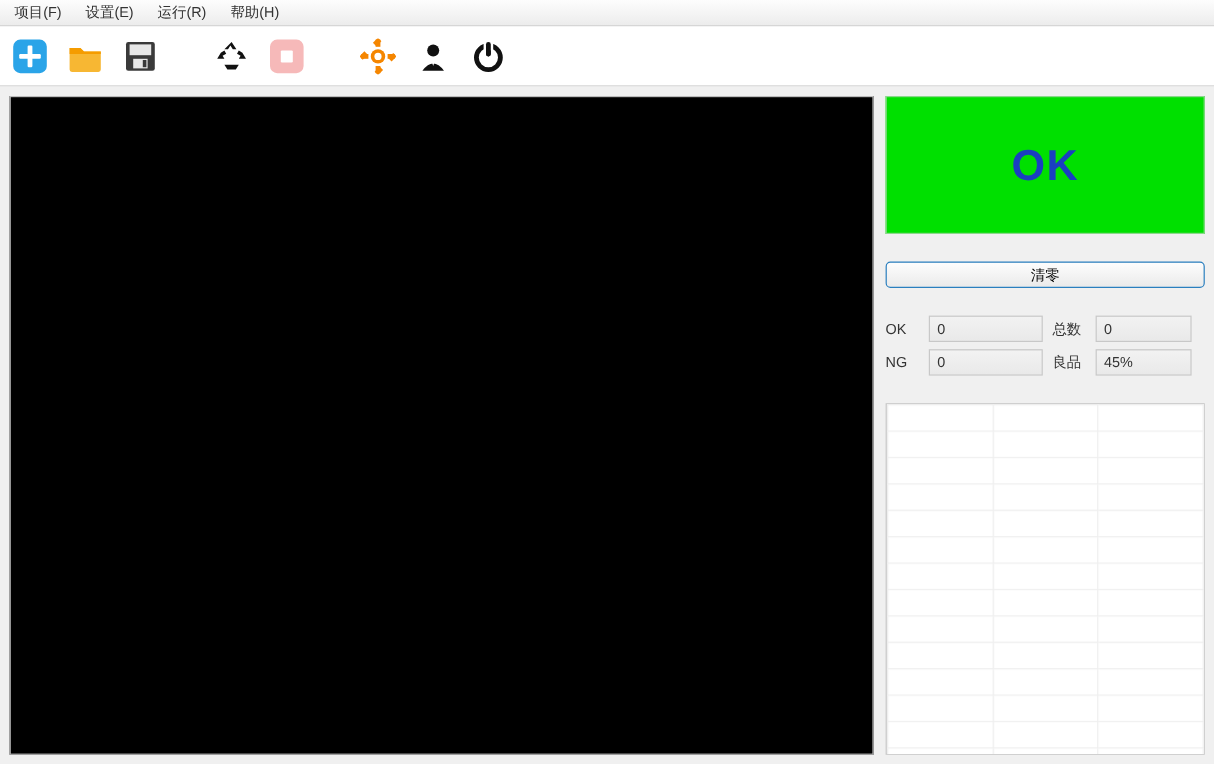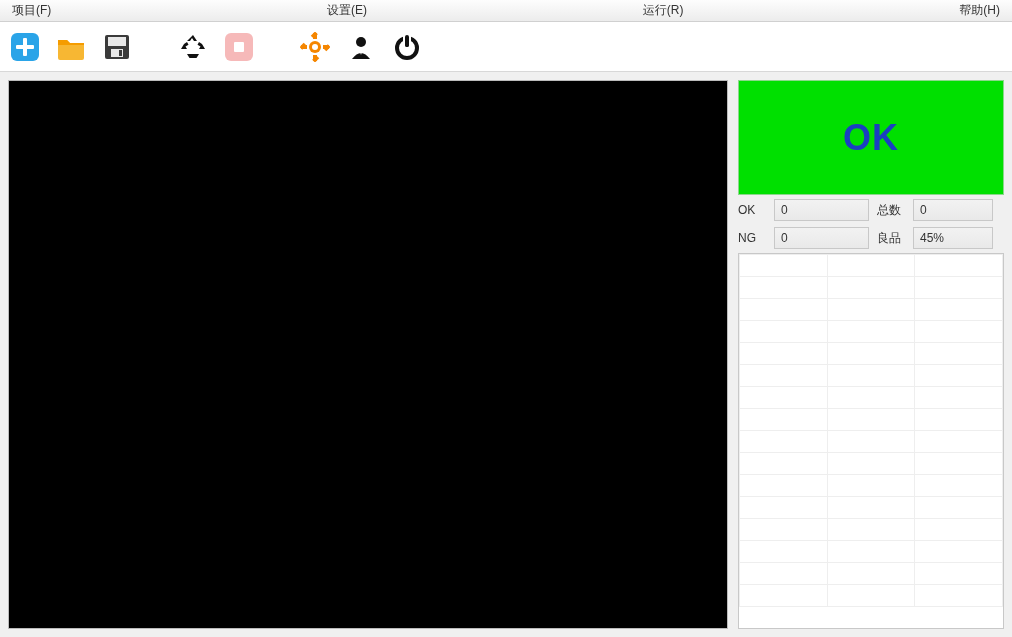--- a/index.html
+++ b/index.html
@@ -14,21 +14,20 @@
       flex-direction: column;
     }
     .menubar {
       height: 22px;
       background: linear-gradient(#fdfdfd, #ececec);
       border-bottom: 1px solid #d0d0d0;
       display: flex;
       align-items: center;
       padding: 0 4px;
       gap: 4px;
-      justify-content: space-between;
     }
     .menu-item {
       padding: 2px 8px;
       cursor: default;
       color: #333;
     }
     .toolbar {
       height: 50px;
       background: #fff;
       border-bottom: 1px solid #d8d8d8;
@@ -46,21 +45,21 @@
       cursor: pointer;
       border-radius: 4px;
     }
     .tb-spacer { width: 18px; }
     .main-row { flex: 1; display: flex; padding: 8px; gap: 10px; min-height: 0; }
     .viewer {
       width: 720px;
       background: #000;
       border: 1px solid #bbb;
     }
-    .side { flex: 1; display: flex; flex-direction: column; gap: 4px; min-height: 0; }
+    .side { flex: 1; display: flex; flex-direction: column; gap: 23px; min-height: 0; }
     .status-box {
       height: 115px;
       background: #00e000;
       border: 1px solid #8bd88b;
       display: flex;
       align-items: center;
       justify-content: center;
     }
     .status-text {
       font-size: 36px;
@@ -190,20 +189,21 @@
     </svg>
   </div>
 </div>
 
 <div class="main-row">
   <div class="viewer"></div>
   <div class="side">
     <div class="status-box">
       <span class="status-text">OK</span>
     </div>
+    <button class="clear-btn">清零</button>
     <div class="stats">
       <div class="stats-row">
         <span class="stat-label">OK</span>
         <span class="stat-field wide">0</span>
         <span class="stat-label">总数</span>
         <span class="stat-field mid">0</span>
       </div>
       <div class="stats-row">
         <span class="stat-label">NG</span>
         <span class="stat-field wide">0</span>

